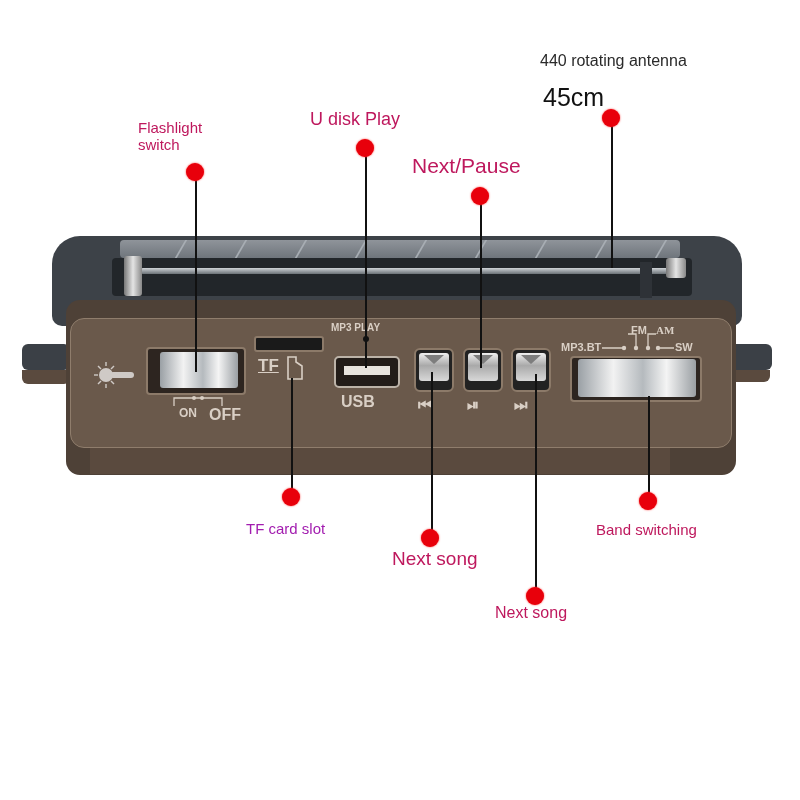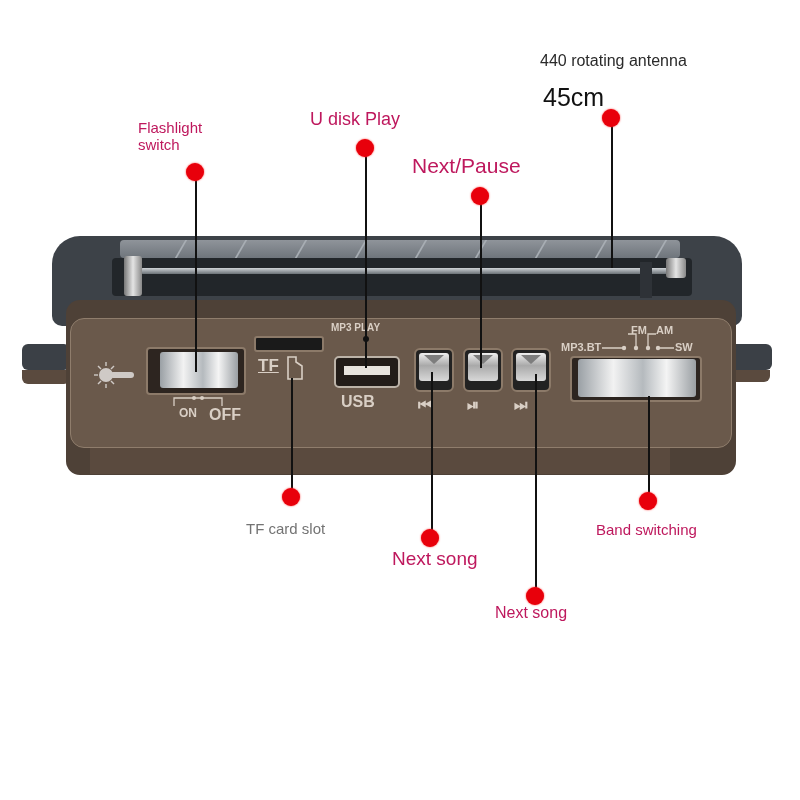--- a/index.html
+++ b/index.html
@@ -111,21 +111,21 @@
       <div class="face"></div>
     </div>
   <div class="btn" style="left:511px;top:348px;">
       <div class="face"></div>
     </div>
   <span class="txt" style="left:418px;top:396px;font-size:15px;">⏮</span>
   <span class="txt" style="left:467px;top:396px;font-size:15px;">⏯</span>
   <span class="txt" style="left:514px;top:396px;font-size:15px;">⏭</span>
 
   <span class="txt" style="left:603px;top:324px;font-size:11px;margin-left:28px;">FM</span>
-  <span class="txt" style="left:656px;top:324px;font-size:11px;">AM</span>
+  <span class="txt" style="left:656px;top:324px;font-size:11px;font-family:Liberation Serif, serif;">AM</span>
   <span class="txt" style="left:561px;top:341px;font-size:11px;">MP3.BT</span>
   <span class="txt" style="left:675px;top:341px;font-size:11px;">SW</span>
   <svg class="abs" style="left:602px;top:329px;" width="74" height="24">
     <path d="M0 19 H20 M26 5 H34 V19 M46 19 V5 H54 M58 19 H72" stroke="#d9cfc5" stroke-width="1.3" fill="none"></path>
     <circle cx="22" cy="19" r="2.2" fill="#d9cfc5"></circle>
       <circle cx="34" cy="19" r="2.2" fill="#d9cfc5"></circle>
     <circle cx="46" cy="19" r="2.2" fill="#d9cfc5"></circle>
       <circle cx="56" cy="19" r="2.2" fill="#d9cfc5"></circle>
   </svg>
   <div class="slider-window" style="left:570px;top:356px;width:128px;height:42px;"></div>
@@ -149,16 +149,16 @@
 <div class="dot" style="left:421px;top:529px;"></div>
 <div class="dot" style="left:526px;top:587px;"></div>
 <div class="dot" style="left:639px;top:492px;"></div>
 
 <span class="label" style="left:540px;top:52px;font-size:16px;color:#2a2a2a;">440 rotating antenna</span>
 <span class="label" style="left:543px;top:83px;font-size:25px;color:#111;">45cm</span>
 <span class="label" style="left:138px;top:119px;font-size:15px;">Flashlight</span>
 <span class="label" style="left:138px;top:136px;font-size:15px;text-align:right;">switch</span>
 <span class="label" style="left:310px;top:109px;font-size:18px;">U disk Play</span>
 <span class="label" style="left:412px;top:154px;font-size:21px;">Next/Pause</span>
-<span class="label" style="left:246px;top:520px;font-size:15px;color:#737373;">TF card slot</span>
+<span class="label" style="left:246px;top:520px;font-size:15px;color:#a21caf;">TF card slot</span>
 <span class="label" style="left:392px;top:548px;font-size:19px;">Next song</span>
 <span class="label" style="left:495px;top:604px;font-size:16px;">Next song</span>
 <span class="label" style="left:596px;top:521px;font-size:15px;">Band switching</span>
 
 </body></html>

